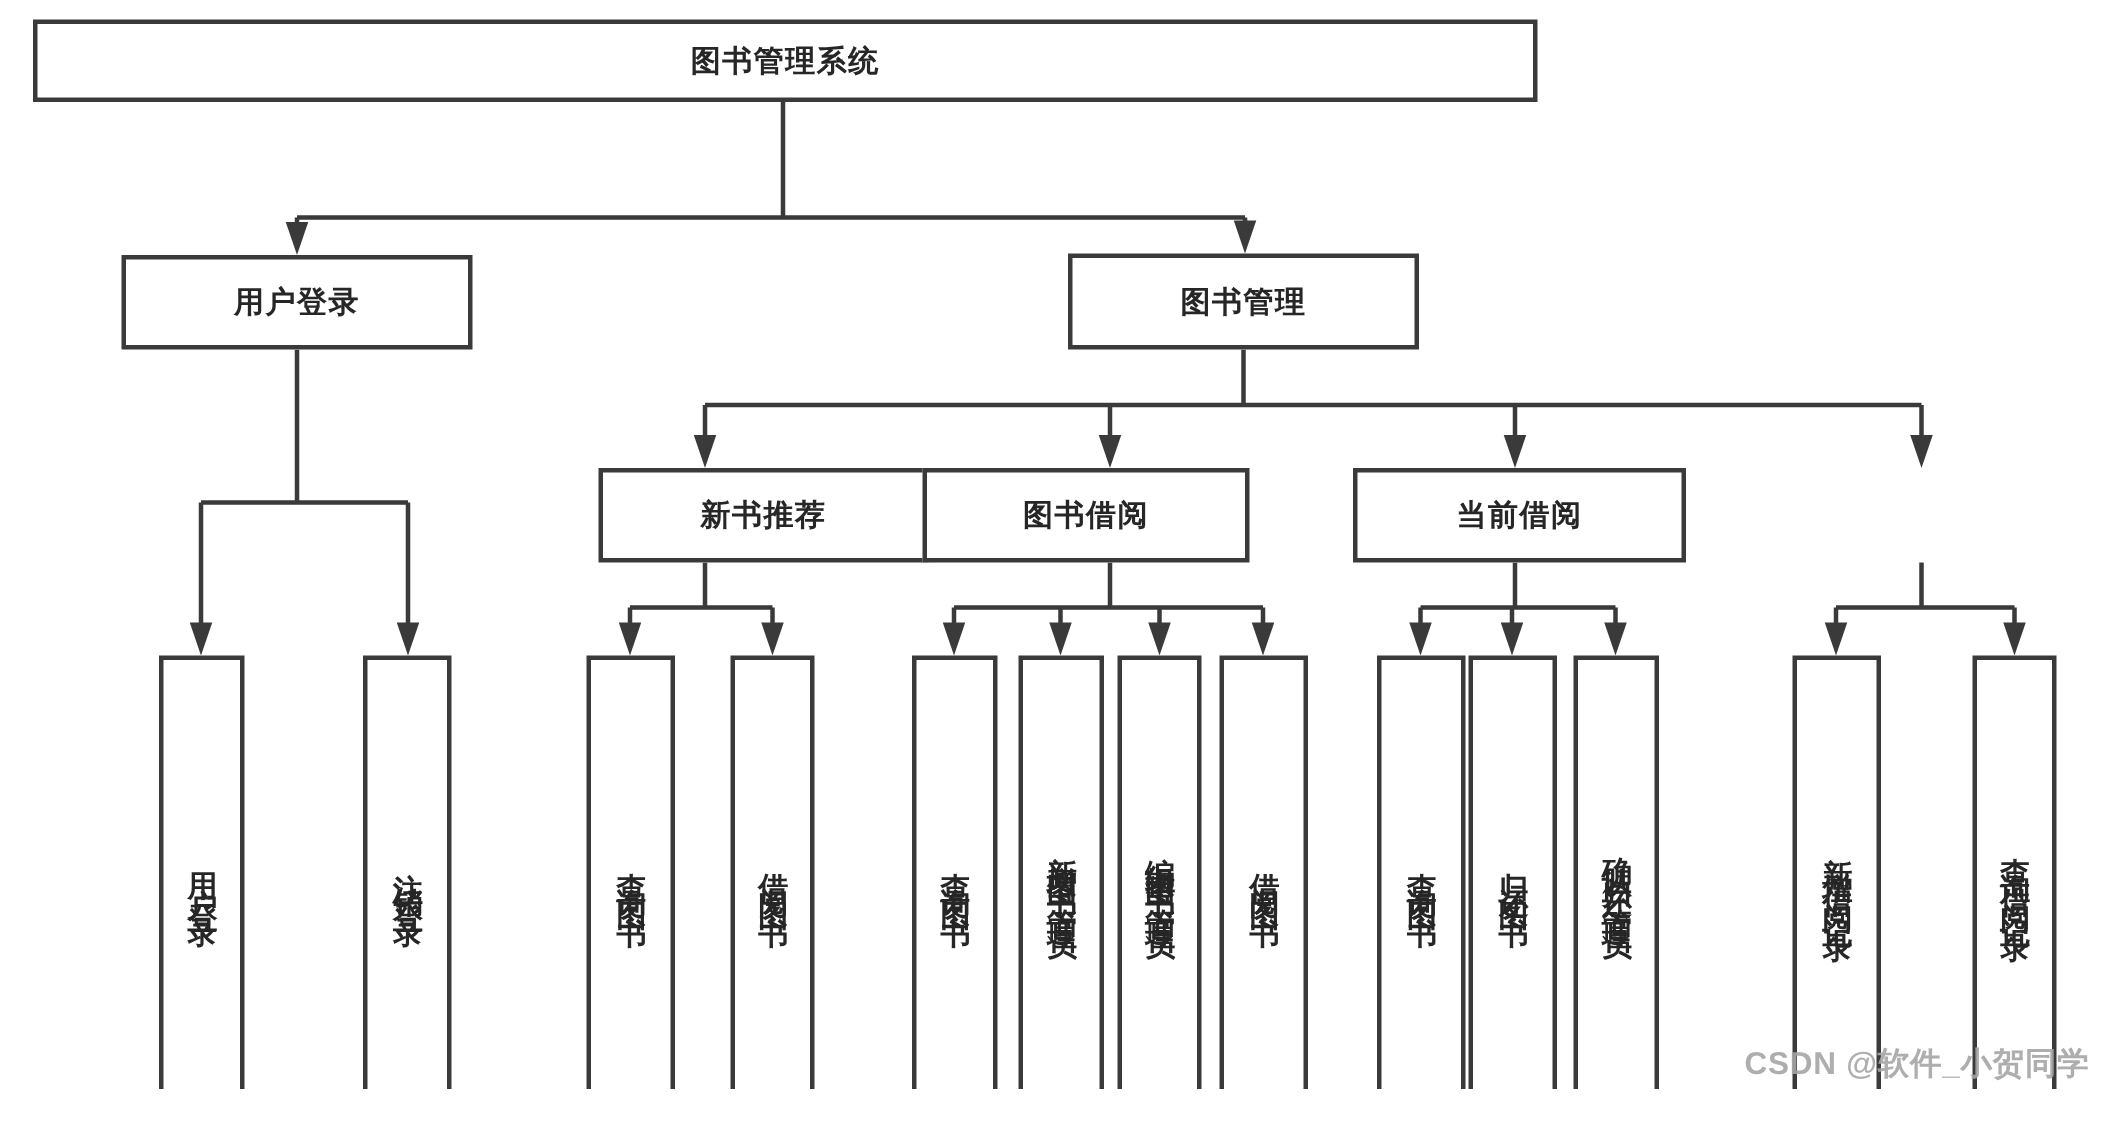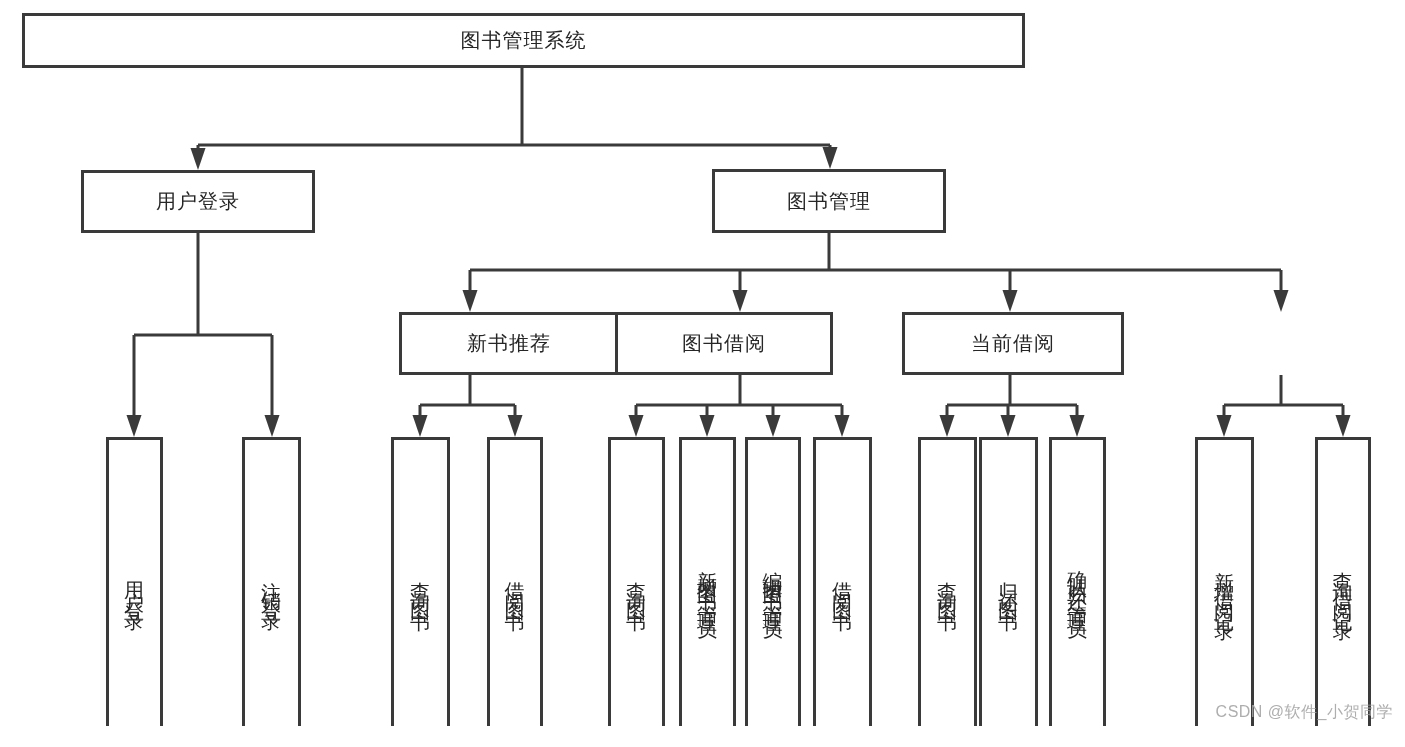--- a/index.html
+++ b/index.html
@@ -7,20 +7,21 @@
     --text:#262626;
     --bg:#ffffff;
   }
   html,body{margin:0;padding:0;background:#fff;}
   #stage{
     position:relative;
     width:1405px;height:726px;
     background:var(--bg);
     font-family:"Liberation Sans", sans-serif;
     overflow:hidden;
+    font-weight:bold;
   }
   #connectors{position:absolute;left:0;top:0;z-index:1;}
   .box{
     position:absolute;
     box-sizing:border-box;
     border:3px solid var(--line);
     background:#fff;
     display:flex;align-items:center;justify-content:center;
     z-index:2;
   }
@@ -61,21 +62,21 @@
   .pos-leaf-8{left:918px;width:59px;}
   .pos-leaf-9{left:979px;width:59px;}
   .pos-leaf-10{left:1049px;width:57px;}
   .pos-leaf-11{left:1195px;width:59px;}
   .pos-leaf-12{left:1315px;width:56px;}
   #watermark{
     position:absolute;
     right:12px;bottom:3px;
     z-index:3;
     color:rgba(165,165,165,0.9);
-    font-size:16px;
+    font-size:21px;
     letter-spacing:0.5px;
     white-space:nowrap;
   }
 </style>
 </head>
 <body>
 
 <div id="stage">
 
   <svg id="connectors" width="1405" height="747" viewBox="0 0 1405 747" stroke="#3a3a3a" stroke-width="3" fill="none">

